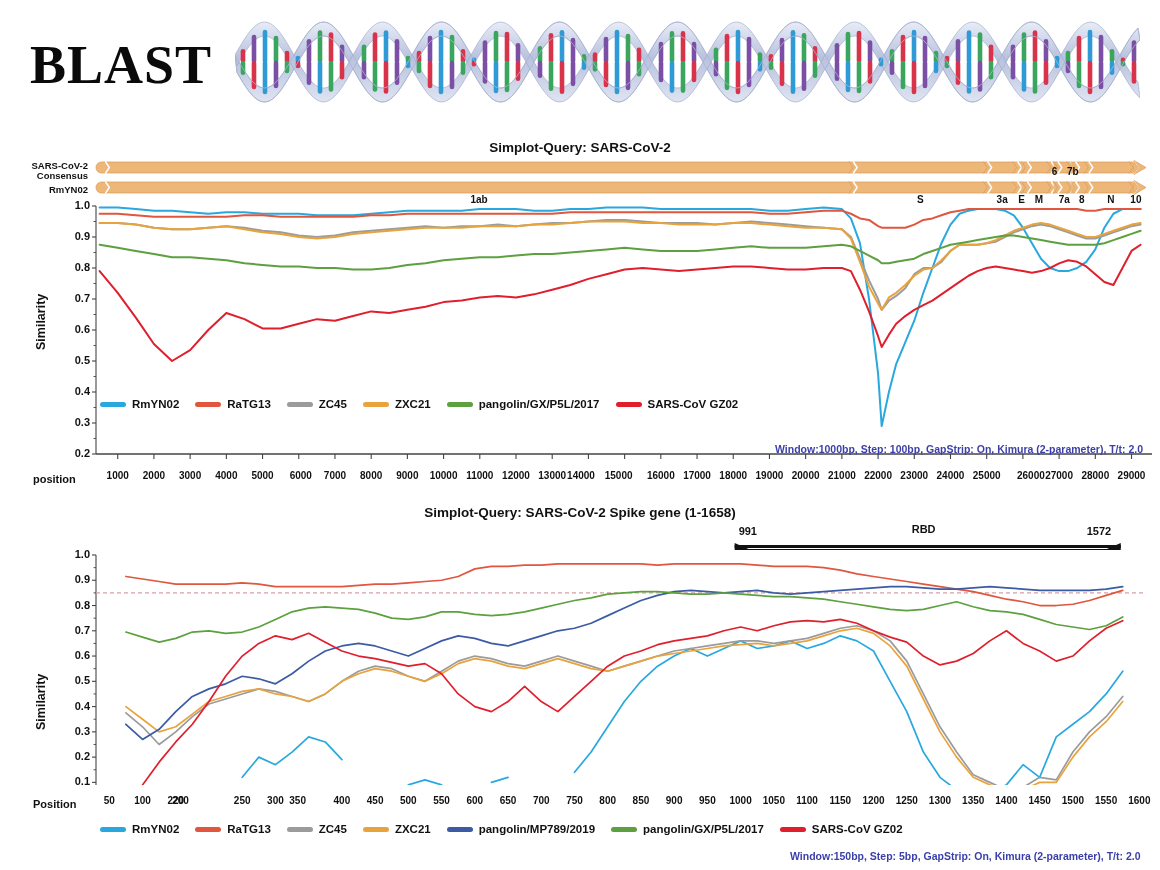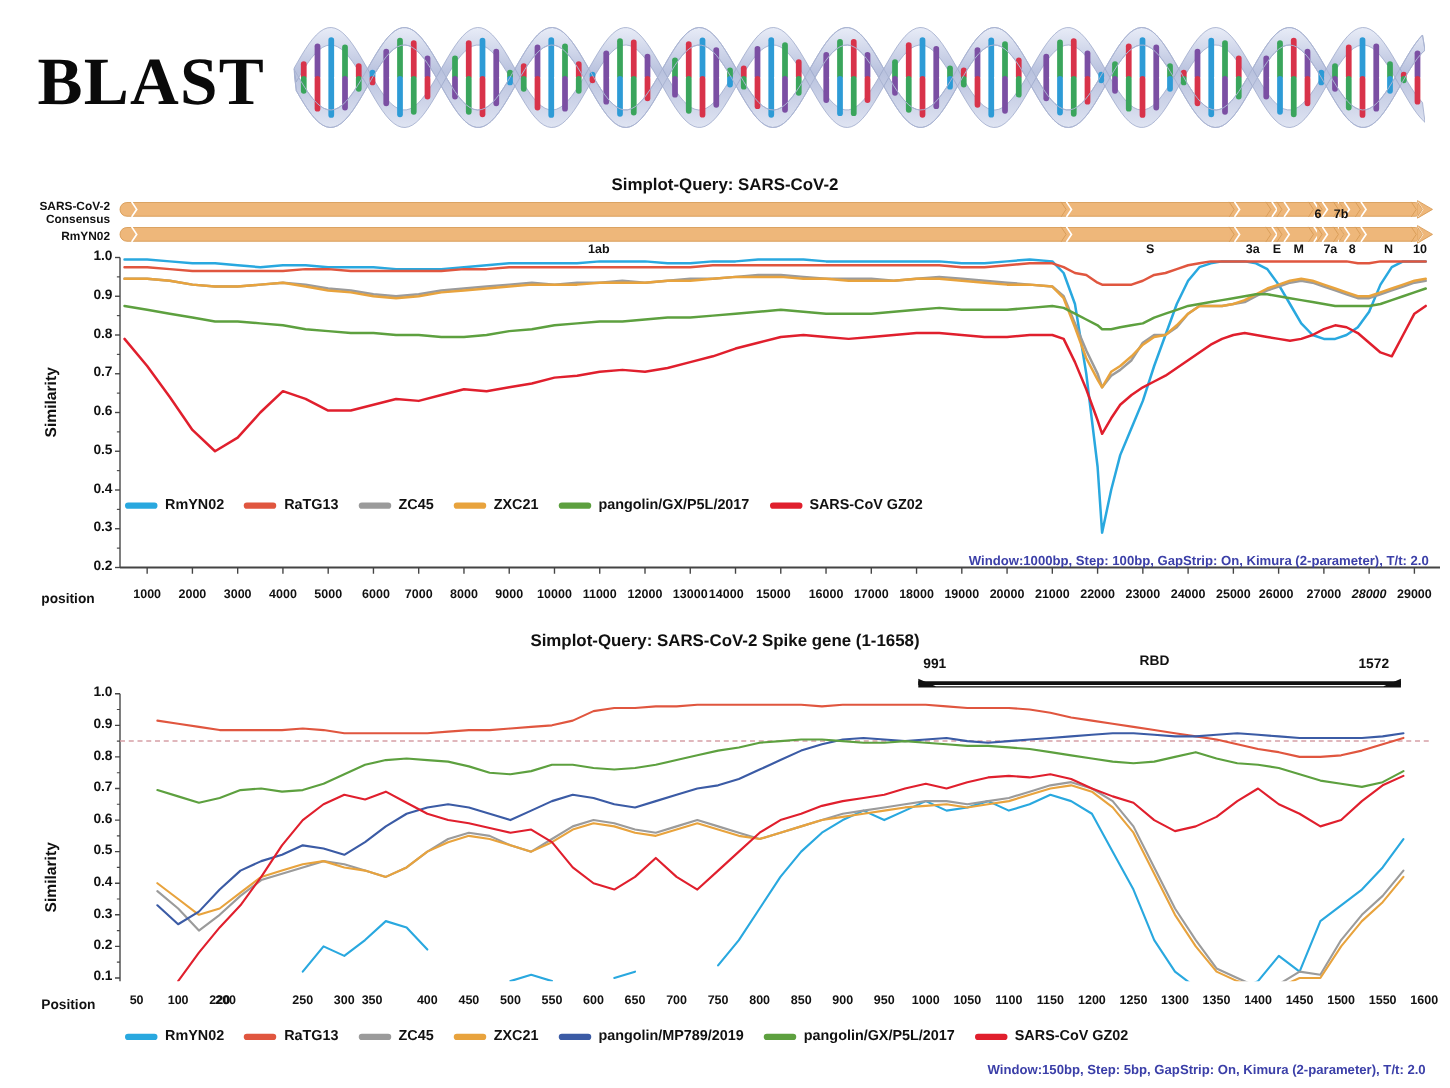--- a/index.html
+++ b/index.html
@@ -381,23 +381,23 @@
       <div class="tick-lbl" style="left: 632.828px; width: 56px; top: 330px;">16000</div>
       <div class="tick-lbl" style="left: 669.034px; width: 56px; top: 330px;">17000</div>
       <div class="tick-lbl" style="left: 705.241px; width: 56px; top: 330px;">18000</div>
       <div class="tick-lbl" style="left: 741.448px; width: 56px; top: 330px;">19000</div>
       <div class="tick-lbl" style="left: 777.655px; width: 56px; top: 330px;">20000</div>
       <div class="tick-lbl" style="left: 813.862px; width: 56px; top: 330px;">21000</div>
       <div class="tick-lbl" style="left: 850.069px; width: 56px; top: 330px;">22000</div>
       <div class="tick-lbl" style="left: 886.276px; width: 56px; top: 330px;">23000</div>
       <div class="tick-lbl" style="left: 922.483px; width: 56px; top: 330px;">24000</div>
       <div class="tick-lbl" style="left: 958.69px; width: 56px; top: 330px;">25000</div>
-      <div class="tick-lbl" style="left: 994.897px; width: 52px; top: 330px;">26000</div>
+      <div class="tick-lbl" style="left: 994.897px; width: 72px; top: 330px;">26000</div>
       <div class="tick-lbl" style="left: 1031.1px; width: 56px; top: 330px;">27000</div>
-      <div class="tick-lbl" style="left: 1067.31px; width: 56px; top: 330px; font-style: italic;">28000</div>
+      <div class="tick-lbl" style="left: 1067.31px; width: 56px; top: 330px;">28000</div>
       <div class="tick-lbl" style="left: 1103.52px; width: 56px; top: 330px;">29000</div>
     </div>
   <div class="legend" id="p1-legend" style="left:100px;top:258px;">
       <div class="lg-item">
         <div class="lg-swatch" style="background: rgb(41, 168, 223);"></div>
         <span class="lg-text">RmYN02</span>
       </div>
       <div class="lg-item">
         <div class="lg-swatch" style="background: rgb(224, 86, 63);"></div>
         <span class="lg-text">RaTG13</span>

